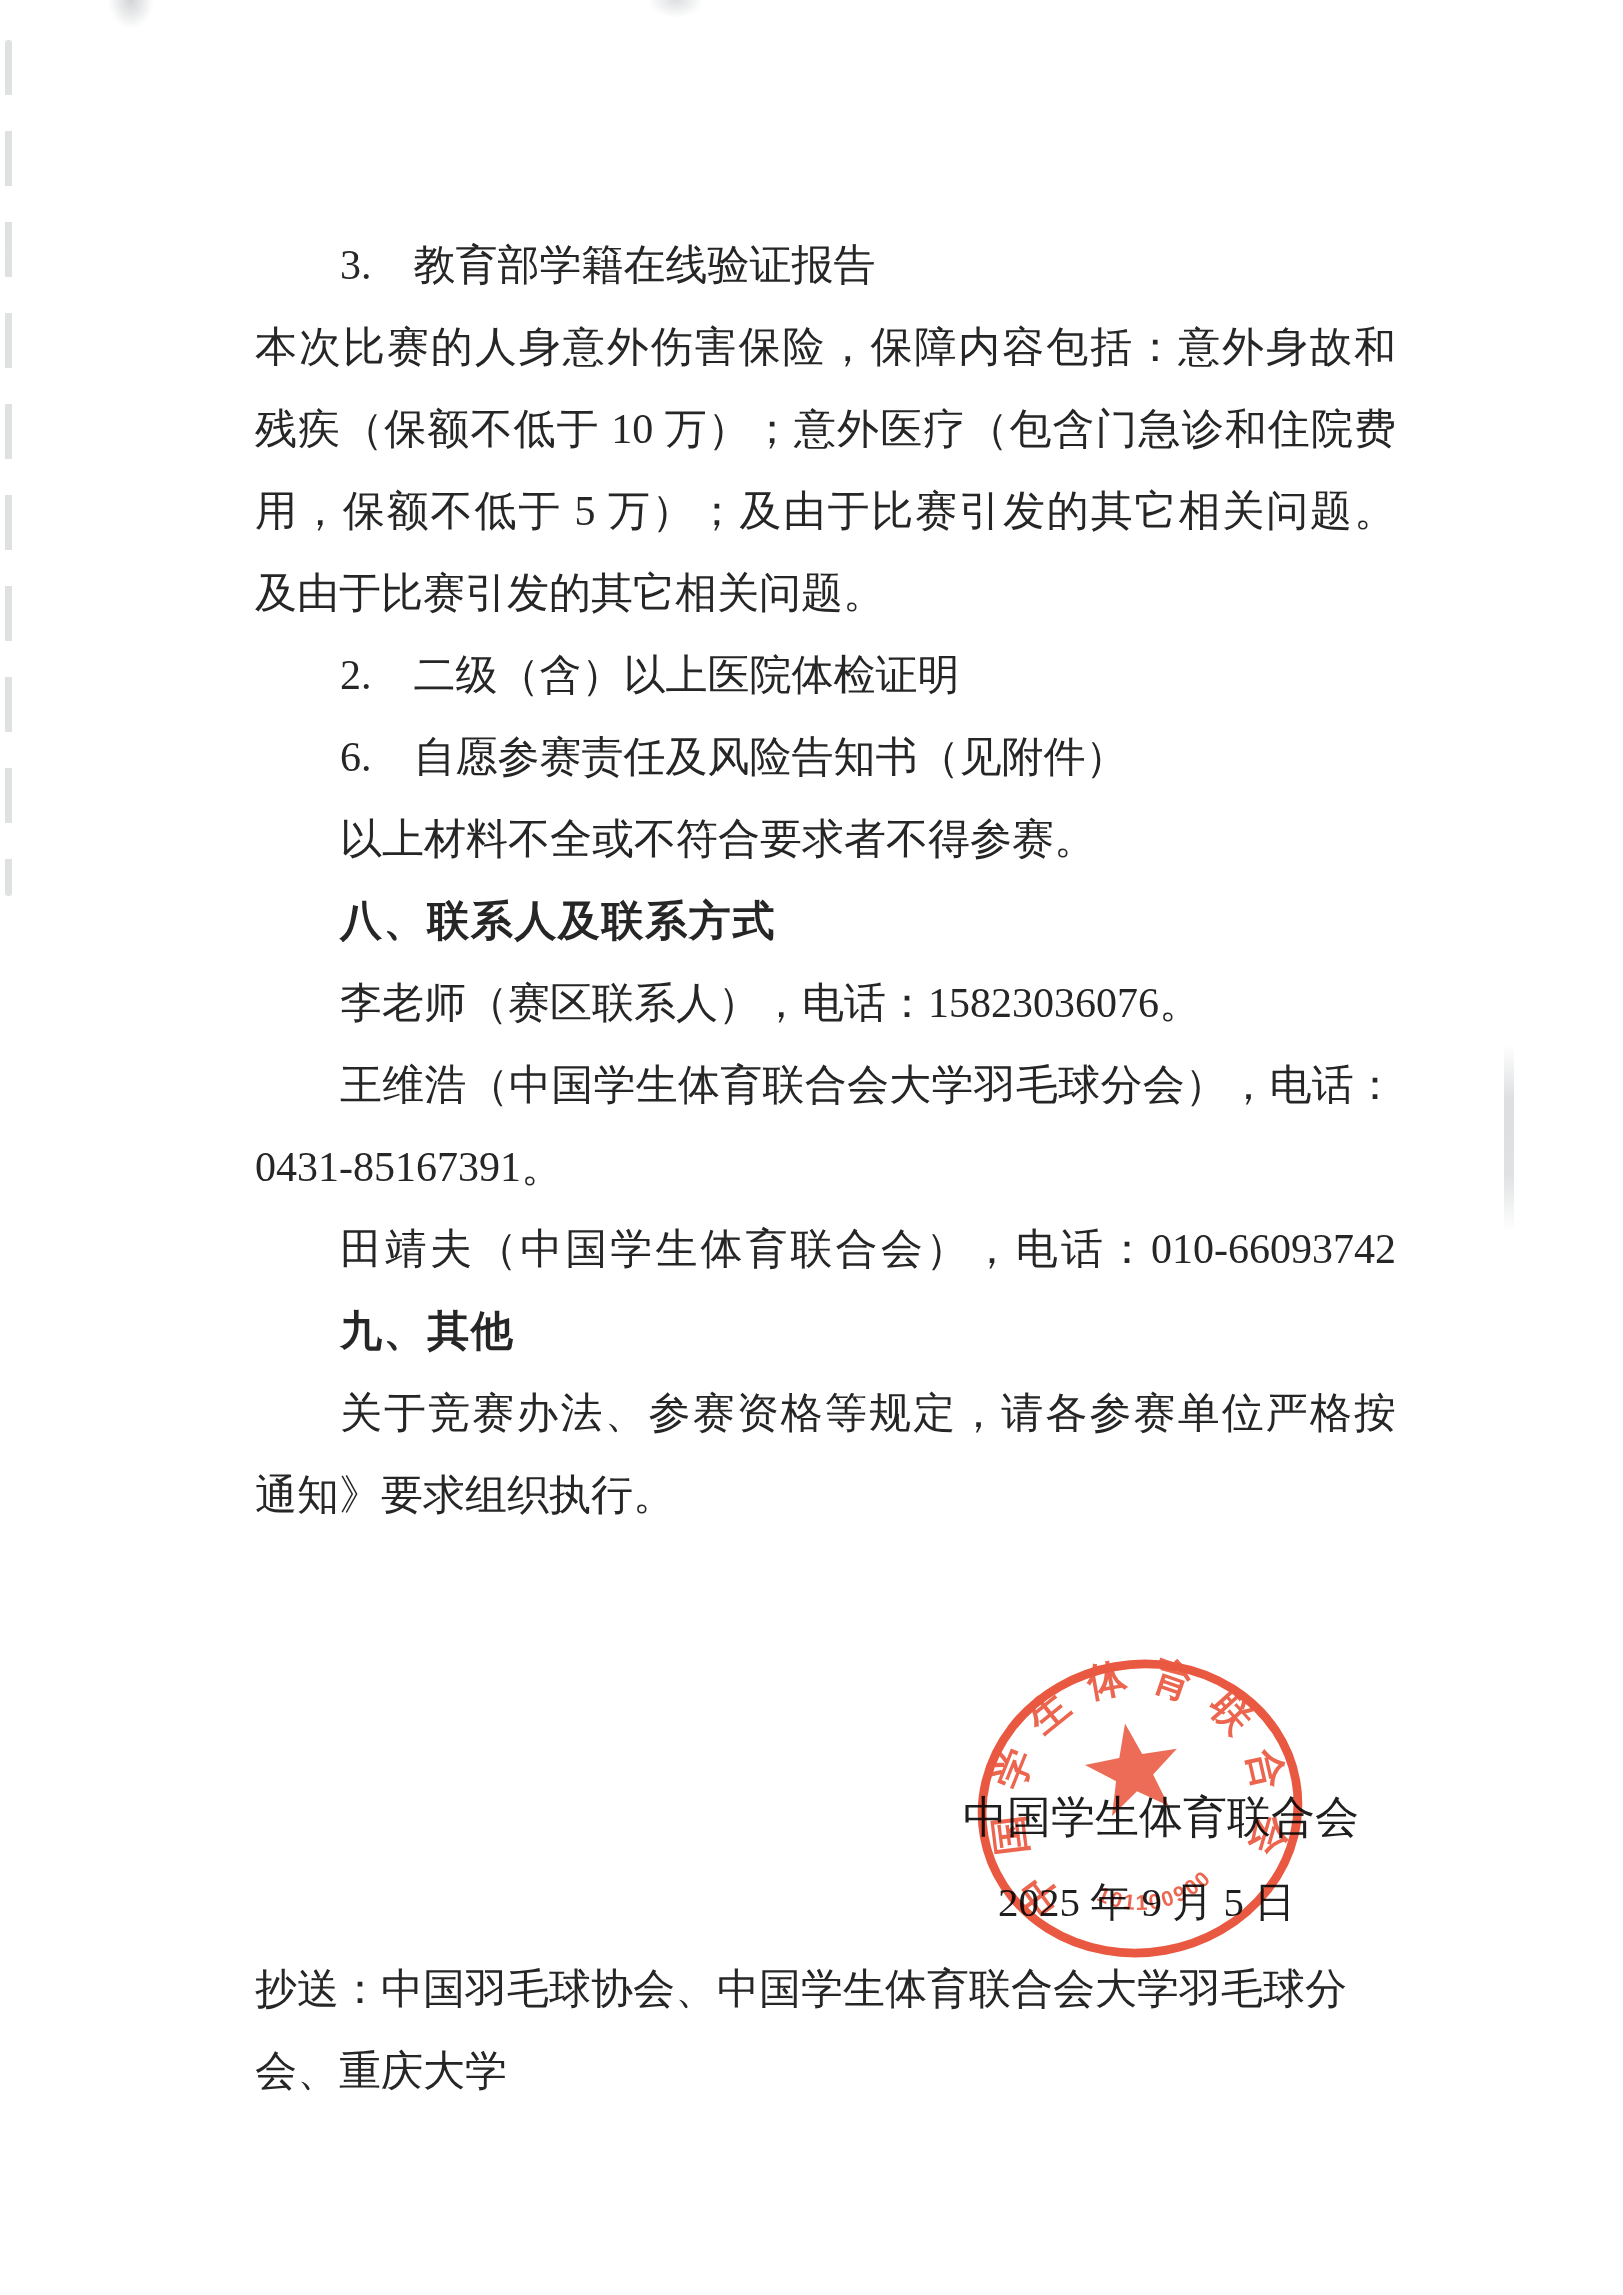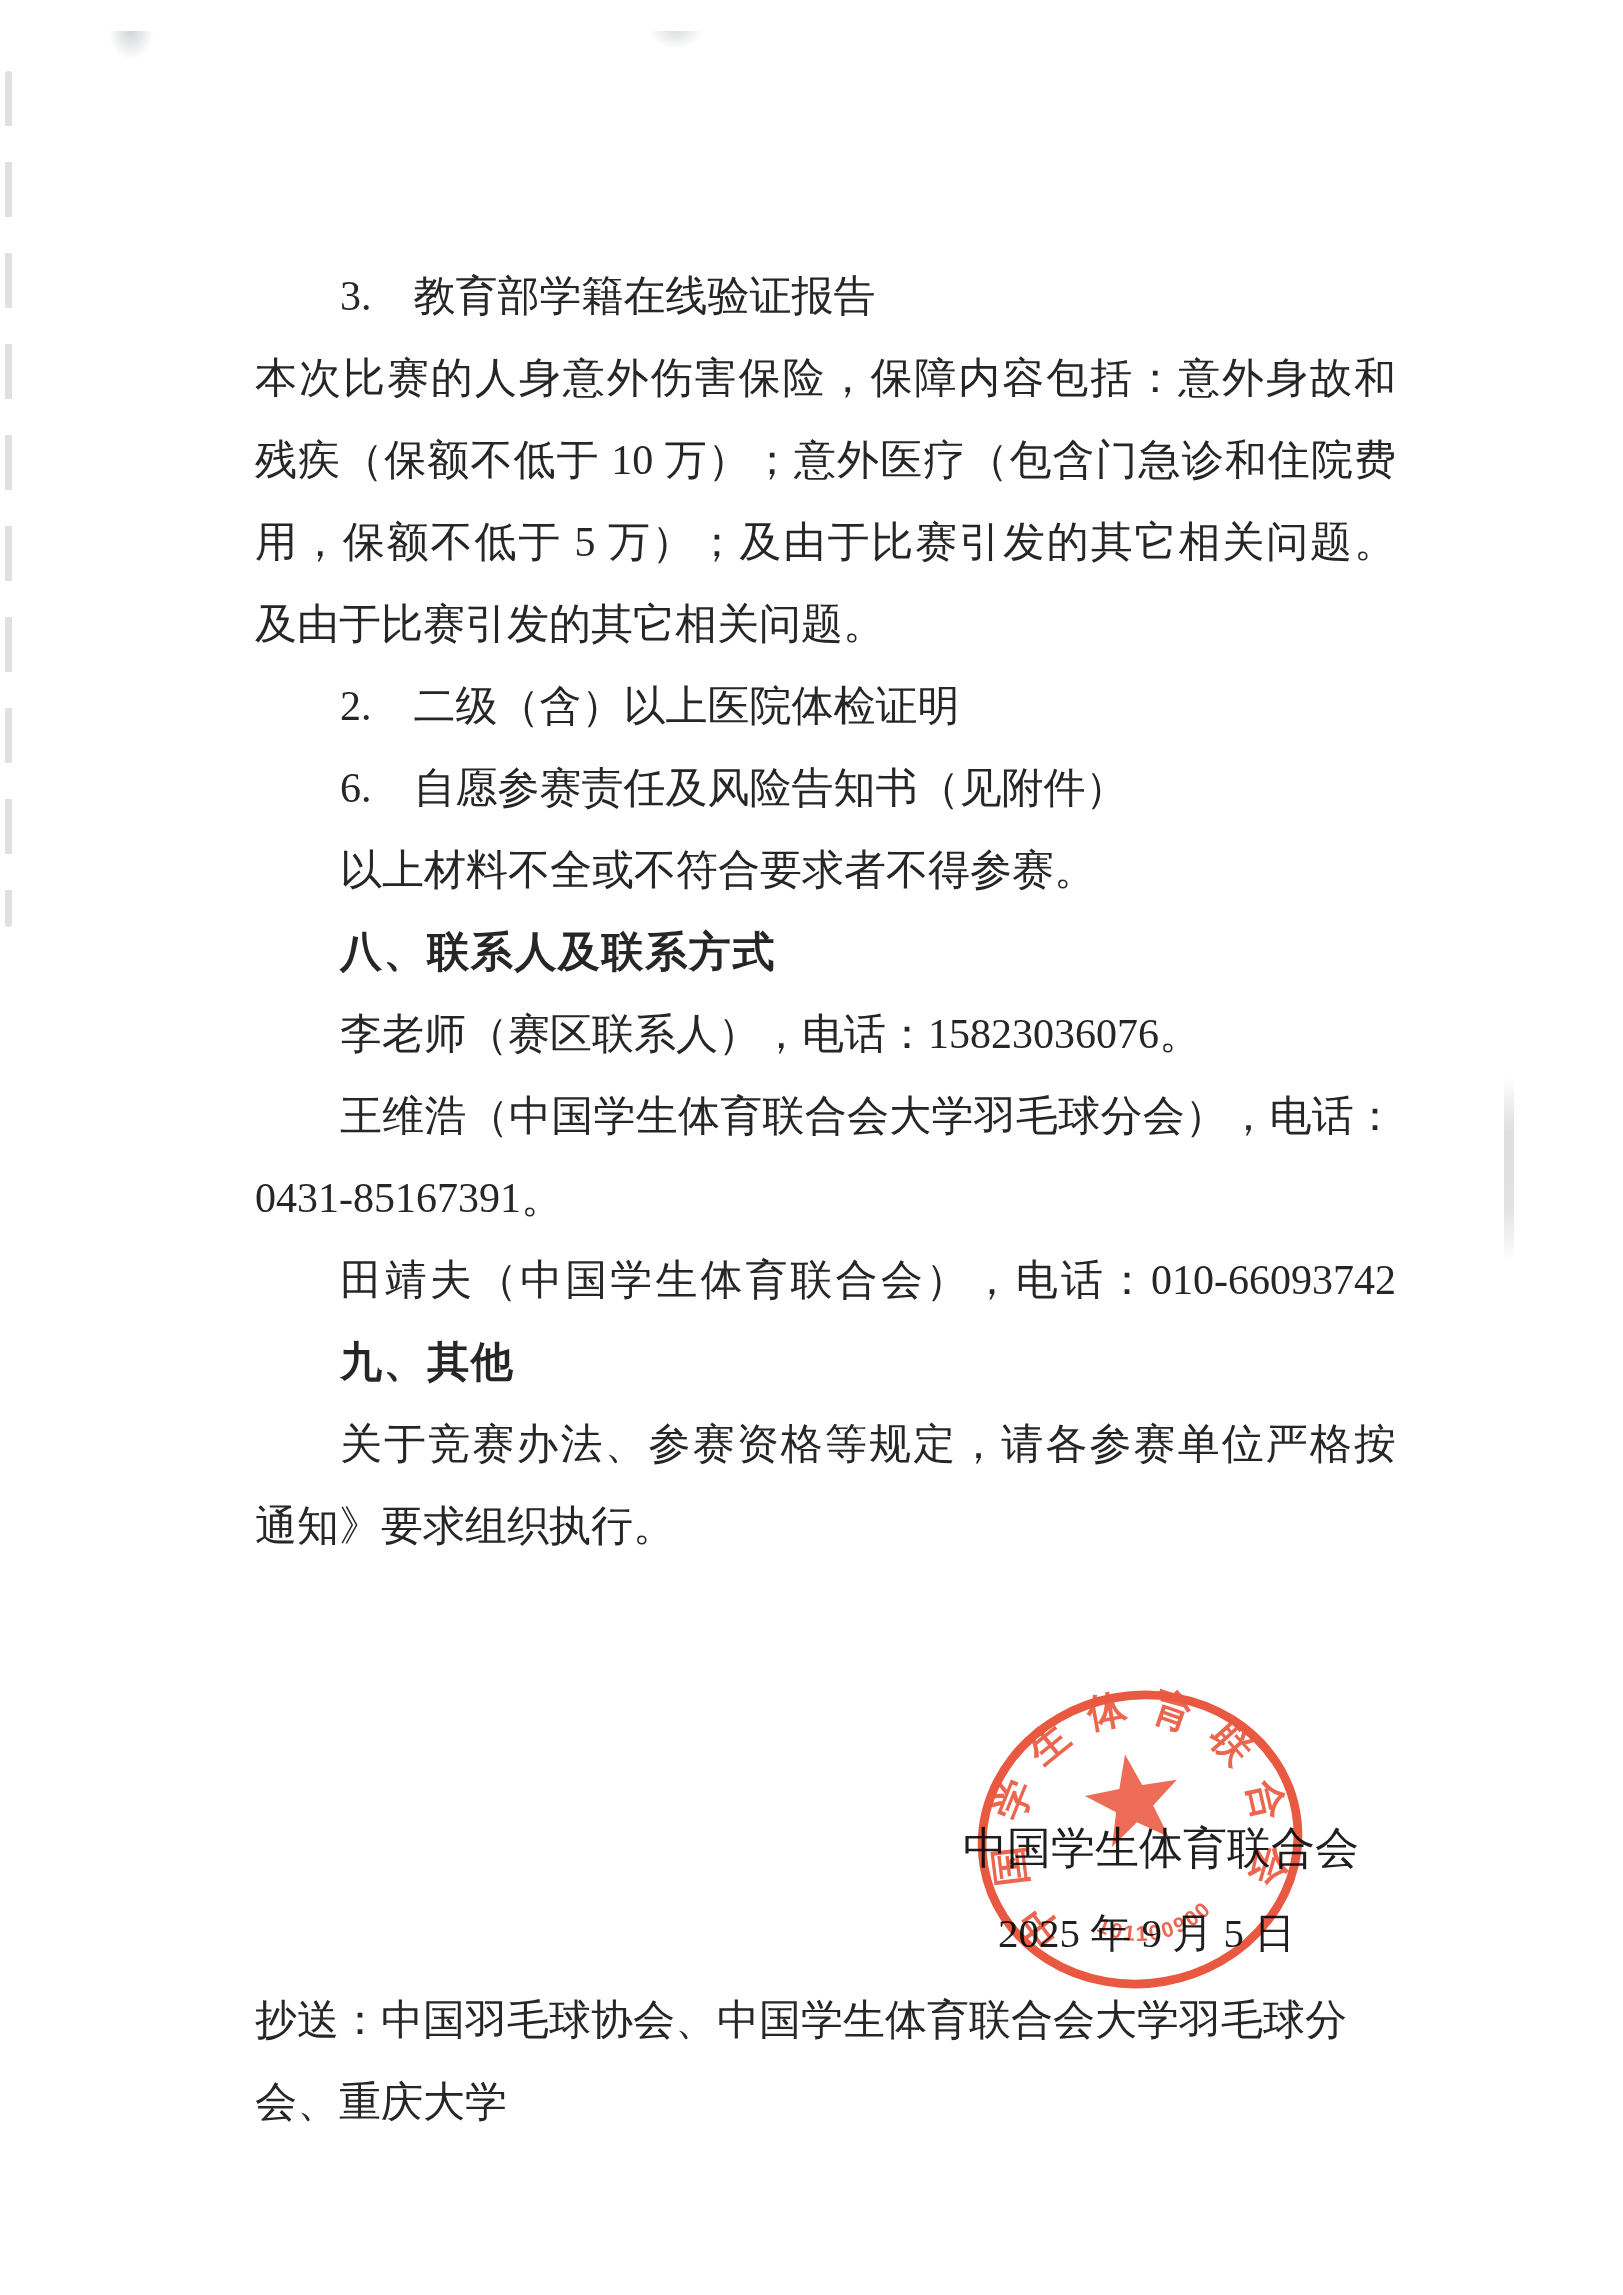--- a/index.html
+++ b/index.html
@@ -1,20 +1,20 @@
 <!DOCTYPE html>
 <html style="font-size:12.7px"><head>
 <meta charset="utf-8">
 <style>
   html,body{margin:0;padding:0;}
   body{
     width:1623px;height:2295px;position:relative;background:#ffffff;
     font-family:"Liberation Serif","DejaVu Serif",serif;
   }
-  .page{position:absolute;inset:0;background:#ffffff;overflow:hidden;color:#262626;margin-top:31px;}
+  .page{position:absolute;inset:0;background:#ffffff;overflow:hidden;color:#262626;}
 
   
   .art-a{position:absolute;left:108px;top:0;width:46px;height:28.5px;
     background:radial-gradient(ellipse at 50% 0%, rgba(198,201,203,.8) 0%, rgba(198,201,203,0) 70%);}
   .art-b{position:absolute;left:650px;top:0;width:52px;height:17.4px;
     background:radial-gradient(ellipse at 50% 0%, rgba(205,208,210,.7) 0%, rgba(205,208,210,0) 75%);}
   .art-left{position:absolute;left:4.8px;top:40px;width:7.1px;height:856px;border-radius:3.2px;
     background:repeating-linear-gradient(to bottom, rgba(190,194,197,.5) 0px 55px, rgba(190,194,197,0) 55px 91px);}
   .art-right{position:absolute;left:1504px;top:1045px;width:10.3px;height:186px;border-radius:4.8px;
     background:linear-gradient(to bottom, rgba(200,203,205,0), rgba(186,190,193,.5) 30%, rgba(186,190,193,.45) 70%, rgba(200,203,205,0));}

